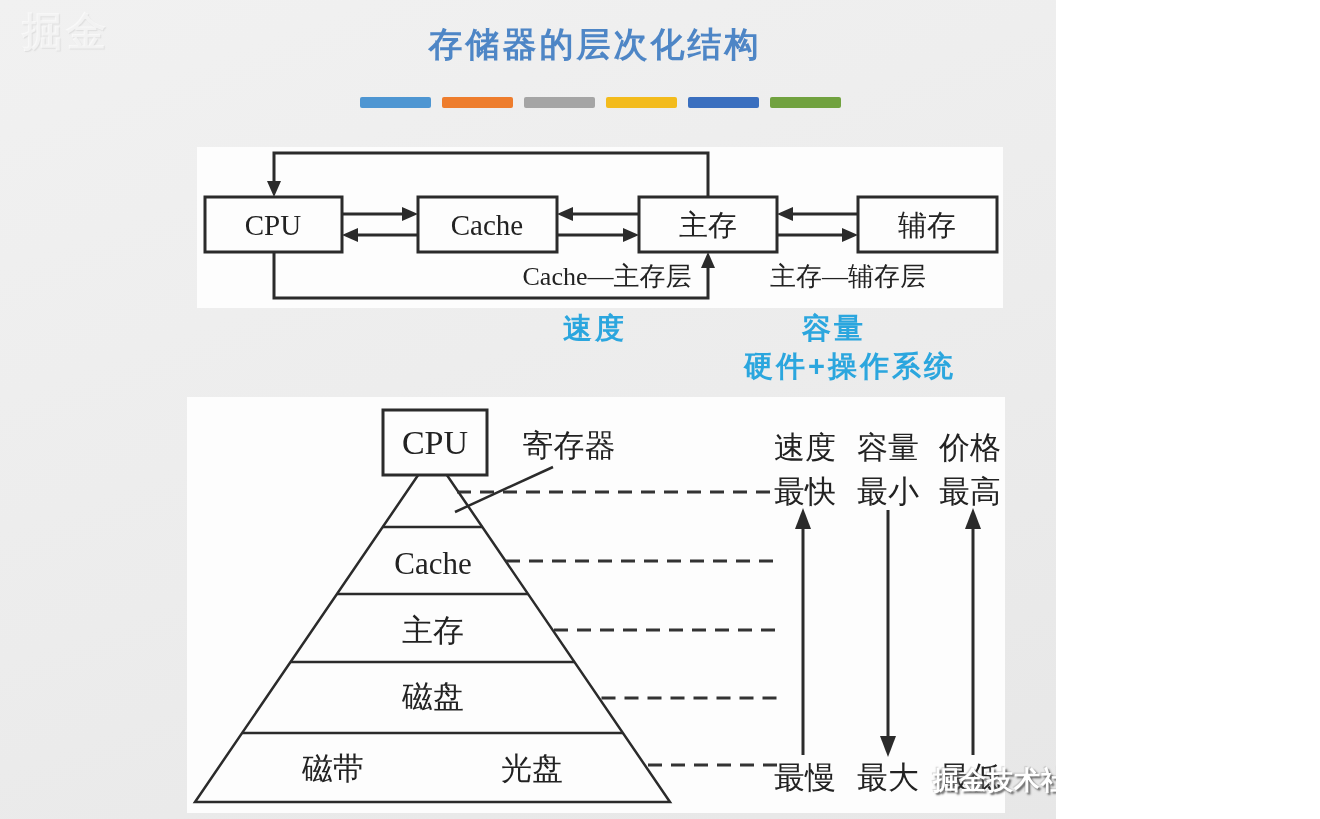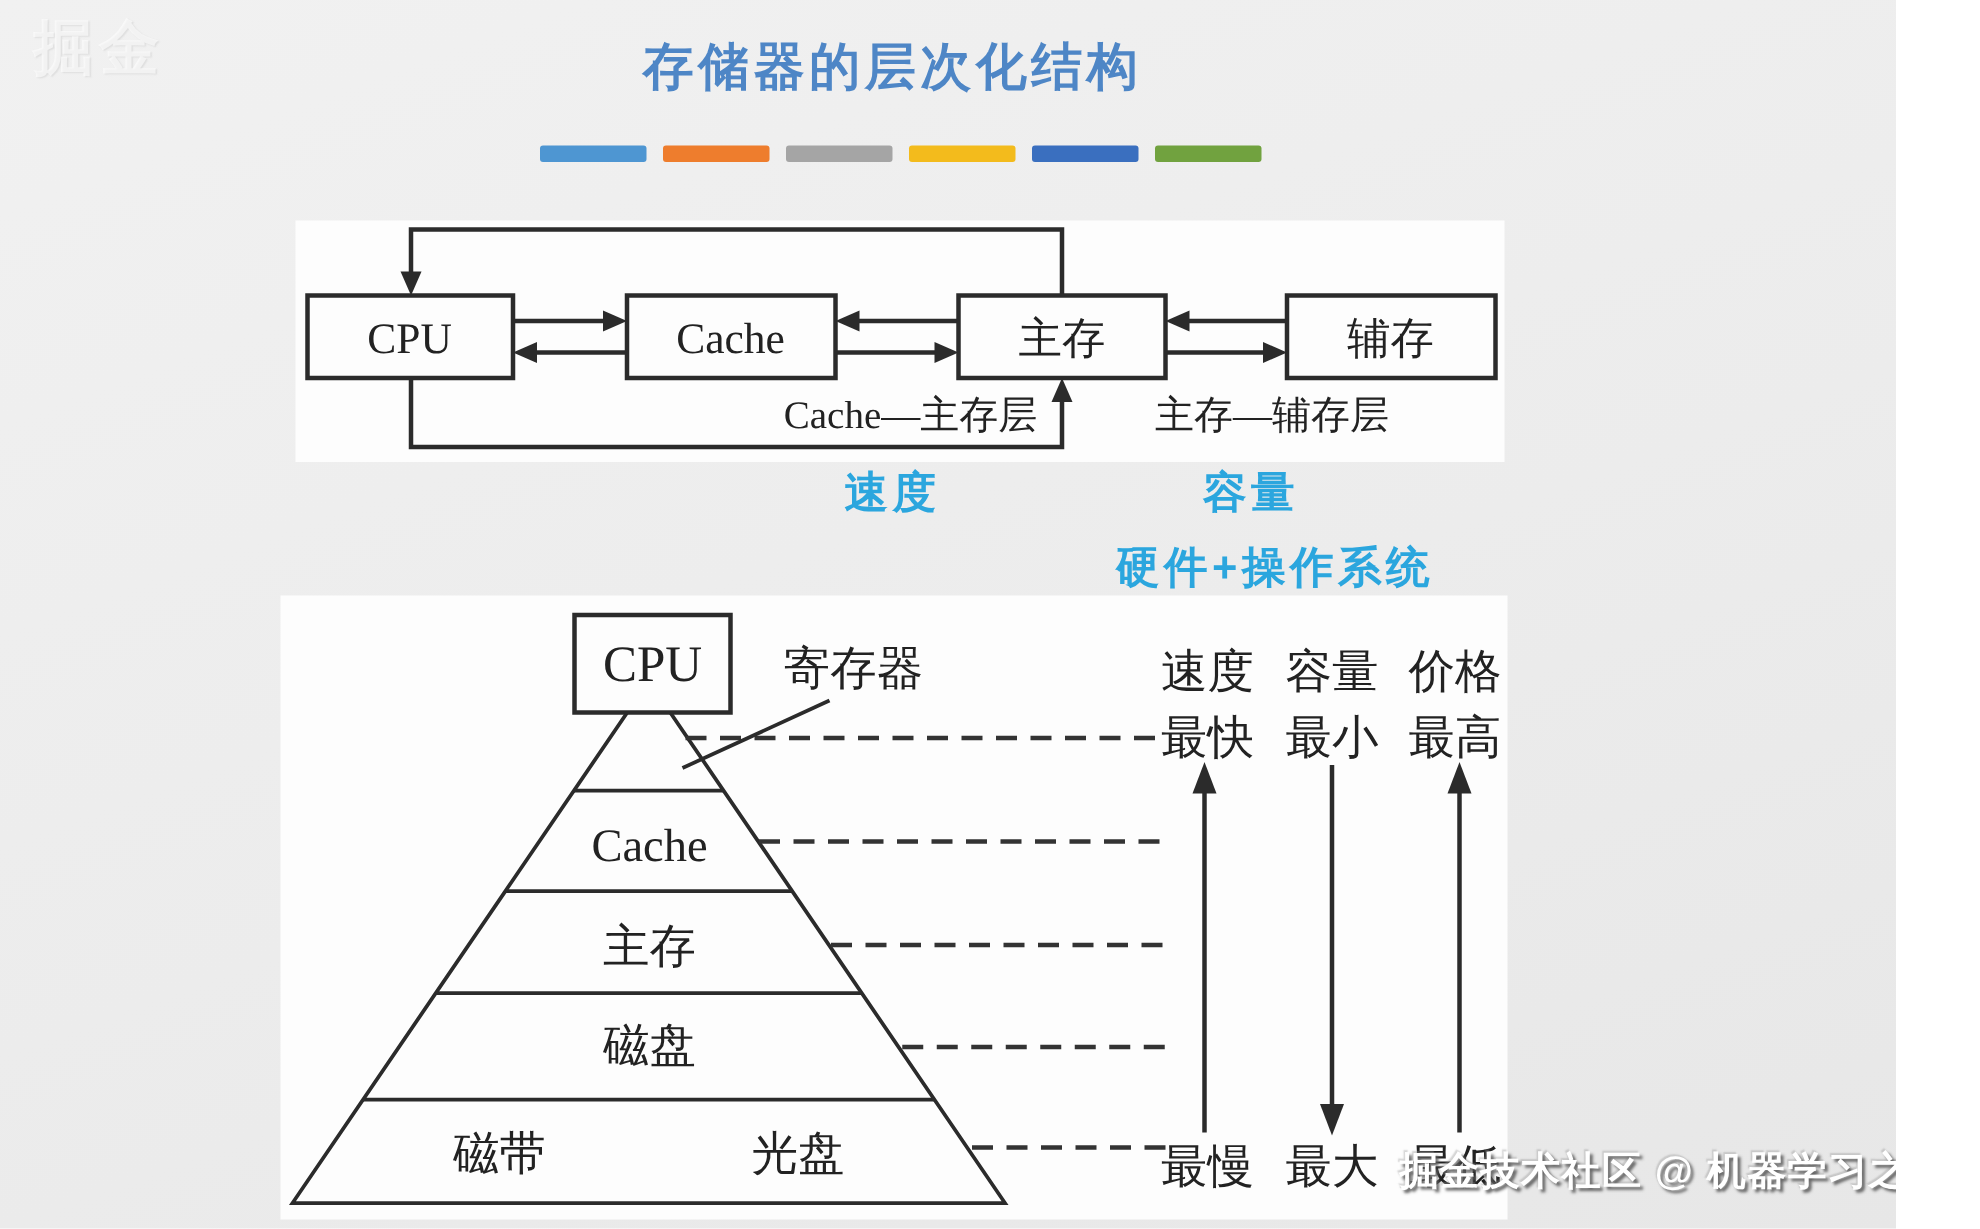--- a/index.html
+++ b/index.html
@@ -1,17 +1,17 @@
 <!DOCTYPE html>
 <html style="--cyan: #2ba6de;"><head>
 <meta charset="utf-8">
 <style>
   html,body{margin:0;padding:0;}
   body{width:1320px;height:819px;font-family:"Liberation Sans","DejaVu Sans",sans-serif;}
-  .stage{position:relative;width:1264px;height:819px;overflow:hidden;
+  .stage{position:relative;width:1056px;height:819px;overflow:hidden;
          background:linear-gradient(160deg,#f1f1f1 0%,#ececec 55%,#e7e7e7 100%);}
   .ghost-logo{position:absolute;left:22px;top:4px;font-size:40px;font-weight:bold;
               color:rgba(255,255,255,0.6);text-shadow:1px 1px 1px rgba(190,190,190,0.35);
               letter-spacing:4px;user-select:none;}
   .page-title{position:absolute;left:595px;top:22px;transform:translateX(-50%);
               white-space:nowrap;font-family:"Liberation Serif","DejaVu Serif",serif;
               font-weight:bold;font-size:34px;letter-spacing:3px;color:#4e86c6;}
   .bars{position:absolute;left:360px;top:97px;display:flex;gap:11px;}
   .bars .bar{display:block;width:71px;height:11px;border-radius:2px;}
   .panel{position:absolute;background:#fdfdfd;}
@@ -86,21 +86,21 @@
       </g>
       <g font-size="26" text-anchor="middle">
         <text x="410" y="138">Cache—主存层</text>
         <text x="651" y="138">主存—辅存层</text>
       </g>
     </svg>
   </div>
 
   <div class="cyan-note note-lg" style="left:595px;top:309px;">速度</div>
   <div class="cyan-note note-lg" style="left:834px;top:309px;">容量</div>
-  <div class="cyan-note note-lg" style="left:850px;top:347px;margin-top:12px;">硬件+操作系统</div>
+  <div class="cyan-note note-lg" style="left:850px;top:347px;">硬件+操作系统</div>
 
   <div class="panel panel-pyramid">
     <svg width="818" height="416" viewBox="0 0 818 416">
 
       <polygon points="245.5,57 8,405 483,405" fill="#fdfdfd" stroke="#2b2b2b" stroke-width="2.5"></polygon>
 
       <g stroke="#2b2b2b" stroke-width="2.5">
         <line x1="195.5" y1="130" x2="295.5" y2="130"></line>
         <line x1="150" y1="197" x2="341" y2="197"></line>
         <line x1="103.5" y1="265" x2="387.5" y2="265"></line>

